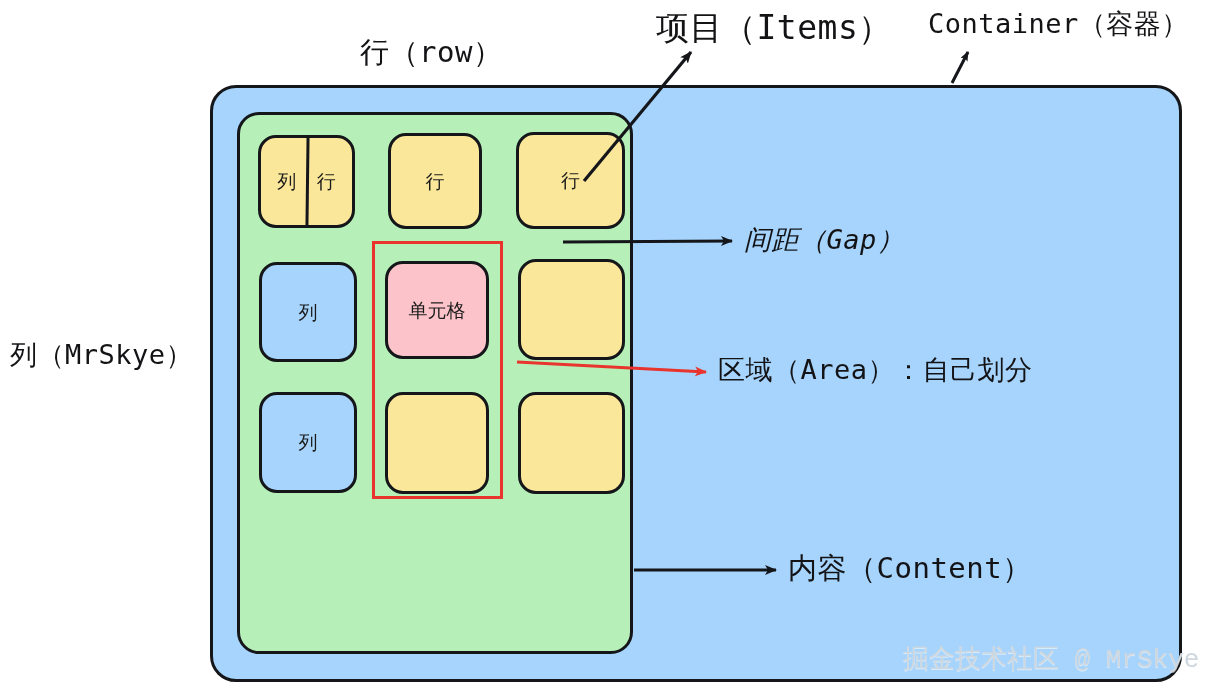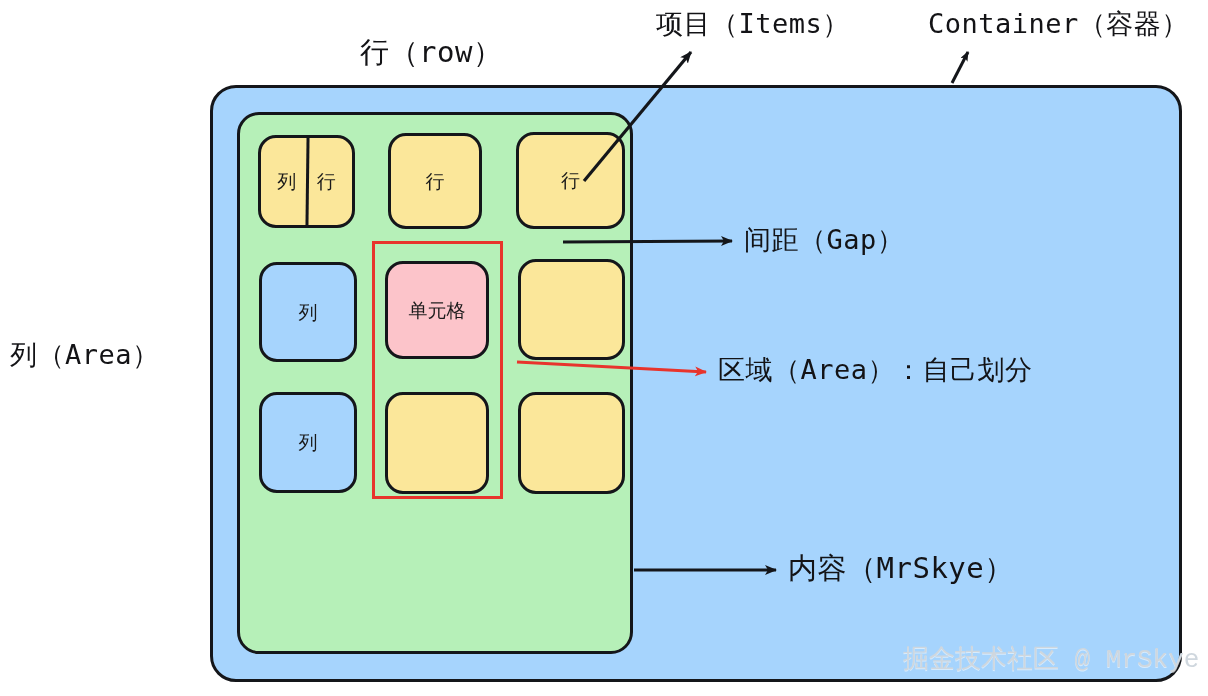--- a/index.html
+++ b/index.html
@@ -101,24 +101,24 @@
 
   
   .label {
     position: absolute;
     font-family: "DejaVu Sans Mono", "Liberation Mono", monospace;
     white-space: nowrap;
     color: #131316;
     letter-spacing: 0.5px;
   }
   .lbl-row       { left: 360px; top: 33px;  font-size: 29px; }
-  .lbl-items     { left: 656px; top: 6px;   font-size: 27px; text-align: right; }
+  .lbl-items     { left: 656px; top: 6px;   font-size: 33px; text-align: right; }
   .lbl-container { left: 928px; top: 6px;   font-size: 27px; }
   .lbl-colum     { left: 10px;  top: 337px; font-size: 27px; }
-  .lbl-gap       { left: 744px; top: 222px; font-size: 27px; }
+  .lbl-gap       { left: 744px; top: 222px; font-size: 27px; font-style: italic; }
   .lbl-area      { left: 718px; top: 352px; font-size: 27px; text-align: center; }
   .lbl-content   { left: 788px; top: 549px; font-size: 29px; }
 
   
   .watermark {
     position: absolute;
     left: 903px;
     top: 641px;
     font-size: 26px;
     color: #cfd7de;
@@ -215,20 +215,20 @@
     </g>
 
     <g>
       <path d="M634,570 L776,570" stroke="#14161a" stroke-width="3" fill="none" marker-end="url(#arrowBlack)"></path>
     </g>
   </svg>
 
   <div class="label lbl-row">行（row）</div>
   <div class="label lbl-items">项目（Items）</div>
   <div class="label lbl-container">Container（容器）</div>
-  <div class="label lbl-colum">列（Area）</div>
+  <div class="label lbl-colum">列（MrSkye）</div>
   <div class="label lbl-gap">间距（Gap）</div>
   <div class="label lbl-area">区域（Area）：自己划分</div>
-  <div class="label lbl-content">内容（MrSkye）</div>
+  <div class="label lbl-content">内容（Content）</div>
 
   <div class="watermark">掘金技术社区 @ MrSkye</div>
 
 </div>
 
 </body></html>

